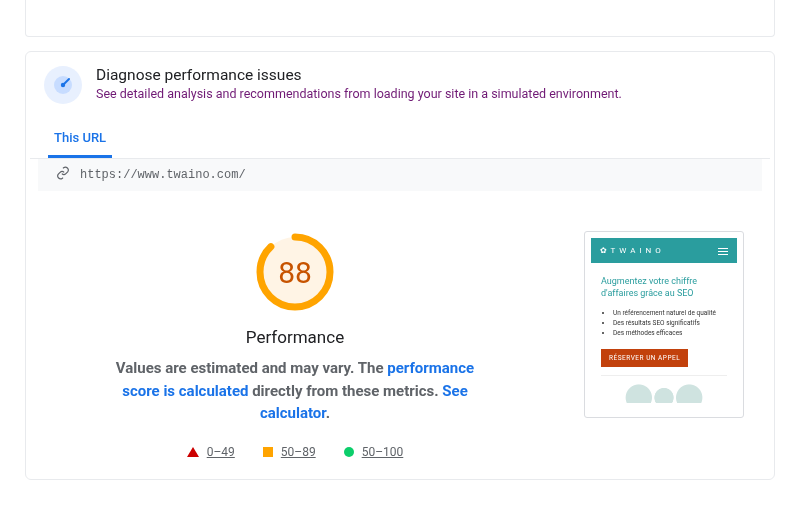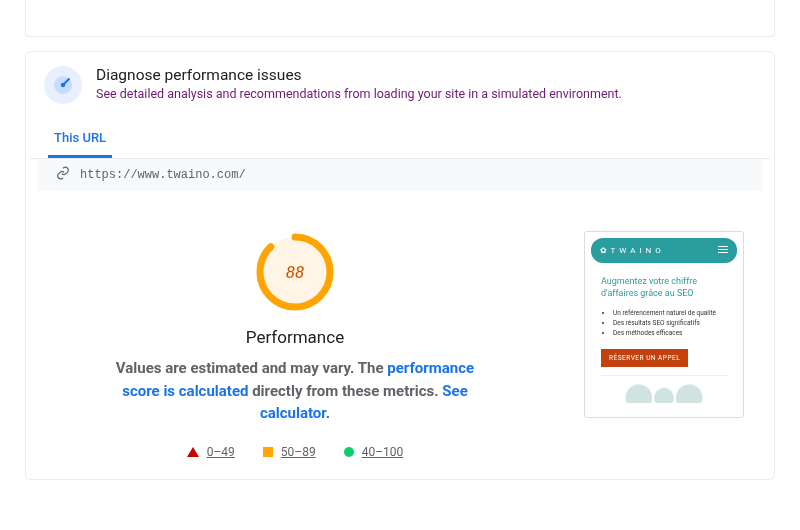--- a/index.html
+++ b/index.html
@@ -106,21 +106,21 @@
     display: flex;
     flex-direction: column;
     align-items: center;
     text-align: center;
   }
   .gauge-wrap { position: relative; width: 82px; height: 82px; margin-bottom: 8px; }
   .gauge-svg { transform: rotate(-90deg); }
   .gauge-score {
     position: absolute; inset: 0;
     display: flex; align-items: center; justify-content: center;
-    font-size: 17px; font-weight: 400; color: #c75300; font-style: italic;
+    font-size: 30px; font-weight: 400; color: #c75300;
   }
   .perf-label { font-size: 17px; color: #202124; margin: 6px 0 10px; }
   .perf-desc { font-size: 15px; color: #5f6368; line-height: 1.5; max-width: 360px; font-weight: bold; }
   .perf-desc a { color: #1a73e8; text-decoration: none; cursor: pointer; }
   .legend {
     display: flex;
     gap: 28px;
     margin-top: 20px;
     font-size: 12px;
     color: #5f6368;
@@ -147,25 +147,24 @@
     background: #fff;
     font-size: 7px;
     color: #333;
     overflow: hidden;
   }
   .phone-head {
     background: #2a9d9e;
     color: #fff;
     display: flex;
     justify-content: space-between;
-    align-items: flex-start;
+    align-items: flex-end;
     padding: 8px 9px;
     font-size: 8px;
     letter-spacing: 1px;
-    border-radius: 12px;
   }
   .ham { display:flex; flex-direction:column; gap:2px; }
   .ham span { display:block; width:10px; height:1px; background:#fff; }
   .phone-body { padding: 12px 10px 8px; }
   .phone-headline {
     color: #2a9d9e;
     font-size: 9px;
     line-height: 1.35;
     margin-bottom: 10px;
   }
@@ -249,21 +248,21 @@
           <div class="legend-item">
               <span class="tri"></span>
               <span>0–49</span>
             </div>
           <div class="legend-item">
               <span class="sq"></span>
               <span>50–89</span>
             </div>
           <div class="legend-item">
               <span class="circ"></span>
-              <span>40–100</span>
+              <span>50–100</span>
             </div>
         </div>
       </div>
 
       <div class="preview-col">
         <div class="phone">
           <div class="phone-screen">
             <div class="phone-head">
               <span>✿ T W A I N O</span>
               <span class="ham">

